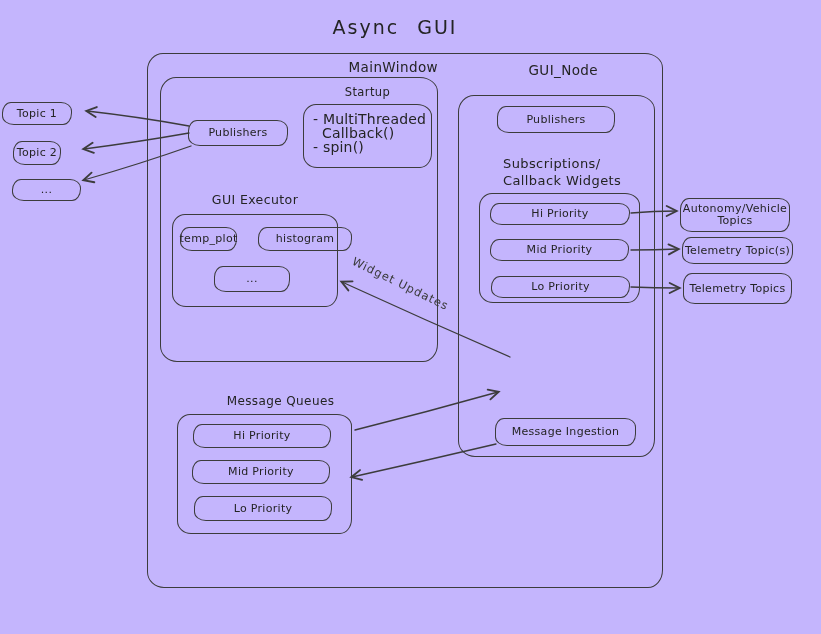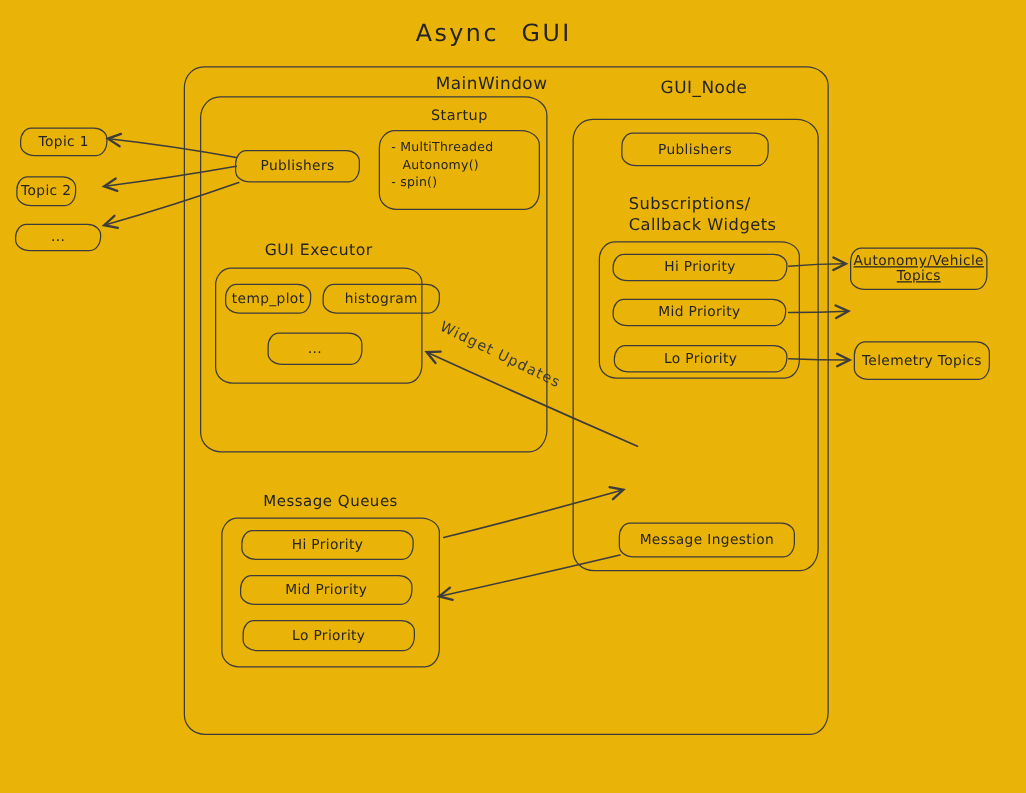--- a/index.html
+++ b/index.html
@@ -1,21 +1,21 @@
 <!DOCTYPE html>
 <html><head>
 <meta charset="utf-8">
 <style>
   html,body { margin:0; padding:0; background:#ffffff; }
   body {
     width:821px; height:634px;
     font-family:"DejaVu Sans", sans-serif;
     color:#242424;
   }
-  .canvas { position:relative; width:821px; height:634px; background:#eab308; overflow:hidden; }
+  .canvas { position:relative; width:821px; height:634px; background:#c4b5fd; overflow:hidden; }
 
   .box {
     position:absolute; box-sizing:border-box;
     border:1.5px solid #3c3c3c; background:transparent;
   }
   .leaf {
     display:flex; align-items:center; justify-content:center;
     font-size:11px; line-height:12px; text-align:center;
     border-radius: 9px 11px 9px 12px / 11px 9px 12px 9px;
     letter-spacing:0.3px;
@@ -24,67 +24,67 @@
   .cont2 { border-radius: 13px 15px 12px 14px / 14px 12px 15px 13px; }
 
   .lbl { position:absolute; text-align:center; letter-spacing:0.4px; }
 
   .title { font-size:19px; letter-spacing:2px; word-spacing:10px; }
   .section-lbl { font-size:13.5px;text-align:right; }
   .sub-lbl { font-size:12px; }
   .small-lbl { font-size:11.5px; }
 
   .startup-text {
-    position:absolute; font-size:10px; line-height:14px;
+    position:absolute; font-size:14px; line-height:14px;
     text-align:left; letter-spacing:0.2px;
   }
   .startup-text .indent { padding-left:9px; }
 
   .subs-lbl { font-size:13px; line-height:16.5px; text-align:left; letter-spacing:0.4px; }
 
   .rot-lbl {
     position:absolute; font-size:11.5px; letter-spacing:1px;
     transform:rotate(26deg); transform-origin:0 0; white-space:nowrap;
     color:#3a3a3a;
   }
 
   svg.arrows { position:absolute; left:0; top:0; pointer-events:none; z-index:6; }
   svg.arrows path { stroke:#3c3c3c; stroke-width:1.3; fill:none; stroke-linecap:round; }
 
-  .two-line { padding:2px 20px;text-decoration:underline; }
+  .two-line { padding:2px 20px; }
 </style>
 </head>
 <body>
 
 <div class="canvas">
 
   <div class="lbl title" style="left:300px; top:16px; width:190px;">Async GUI</div>
 
   <div class="box cont" style="left:147px; top:53px; width:516px; height:535px;"></div>
 
   <div class="lbl section-lbl" style="left:162px; top:59px; width:276px;">MainWindow</div>
   <div class="box cont" style="left:160px; top:77px; width:278px; height:285px;"></div>
 
   <div class="lbl small-lbl" style="left:303px; top:85px; width:129px;">Startup</div>
   <div class="box cont2" style="left:303px; top:104px; width:129px; height:64px;"></div>
   <div class="startup-text" style="left:313px; top:112px; width:115px;">
     <div>- MultiThreaded</div>
-    <div class="indent">Autonomy()</div>
+    <div class="indent">Callback()</div>
     <div>- spin()</div>
   </div>
 
   <div class="box leaf" style="left:188px; top:120px; width:100px; height:26px;">Publishers</div>
 
   <div class="lbl sub-lbl" style="left:172px; top:192px; width:166px; font-size:12.5px;">GUI Executor</div>
   <div class="box cont2" style="left:172px; top:214px; width:166px; height:93px;"></div>
-  <div class="box leaf" style="left:180px; top:227px; width:69px; height:24px;">temp_plot</div>
+  <div class="box leaf" style="left:180px; top:227px; width:57px; height:24px;">temp_plot</div>
   <div class="box leaf" style="left:258px; top:227px; width:94px; height:24px;">histogram</div>
   <div class="box leaf" style="left:214px; top:266px; width:76px; height:26px;">...</div>
 
-  <div class="lbl sub-lbl" style="left:177px; top:394px; width:175px;">Message Queues</div>
+  <div class="lbl sub-lbl" style="left:193px; top:394px; width:175px;">Message Queues</div>
   <div class="box cont2" style="left:177px; top:414px; width:175px; height:120px;"></div>
   <div class="box leaf" style="left:193px; top:424px; width:138px; height:24px;">Hi Priority</div>
   <div class="box leaf" style="left:192px; top:460px; width:138px; height:24px;">Mid Priority</div>
   <div class="box leaf" style="left:194px; top:496px; width:138px; height:25px;">Lo Priority</div>
 
   <div class="lbl section-lbl" style="left:458px; top:62px; width:140px;">GUI_Node</div>
   <div class="box cont" style="left:458px; top:95px; width:197px; height:362px;"></div>
 
   <div class="box leaf" style="left:497px; top:106px; width:118px; height:27px;">Publishers</div>
 
@@ -93,25 +93,26 @@
     <div>Callback Widgets</div>
   </div>
 
   <div class="box cont2" style="left:479px; top:193px; width:161px; height:110px;"></div>
   <div class="box leaf" style="left:490px; top:203px; width:140px; height:22px;">Hi Priority</div>
   <div class="box leaf" style="left:490px; top:239px; width:139px; height:22px;">Mid Priority</div>
   <div class="box leaf" style="left:491px; top:276px; width:139px; height:22px;">Lo Priority</div>
 
   <div class="box leaf" style="left:495px; top:418px; width:141px; height:28px;">Message Ingestion</div>
 
-  <div class="box leaf" style="left:16px; top:102px; width:70px; height:23px;">Topic 1</div>
+  <div class="box leaf" style="left:2px; top:102px; width:70px; height:23px;">Topic 1</div>
   <div class="box leaf" style="left:13px; top:141px; width:48px; height:24px;">Topic 2</div>
   <div class="box leaf" style="left:12px; top:179px; width:69px; height:22px;">...</div>
 
   <div class="box leaf two-line" style="left:680px; top:198px; width:110px; height:34px;">Autonomy/Vehicle Topics</div>
+  <div class="box leaf" style="left:682px; top:237px; width:111px; height:27px;">Telemetry Topic(s)</div>
   <div class="box leaf" style="left:683px; top:273px; width:109px; height:31px;">Telemetry Topics</div>
 
   <div class="rot-lbl" style="left:356px; top:254px;">Widget Updates</div>
 
   <svg class="arrows" width="821" height="634" viewBox="0 0 821 634">
     <defs>
       <marker id="ah" viewBox="0 0 10 10" refX="7.5" refY="4.5" markerWidth="11" markerHeight="11" orient="auto">
         <path d="M1,1 L8,4.5 L1,8"></path>
       </marker>
     </defs>

